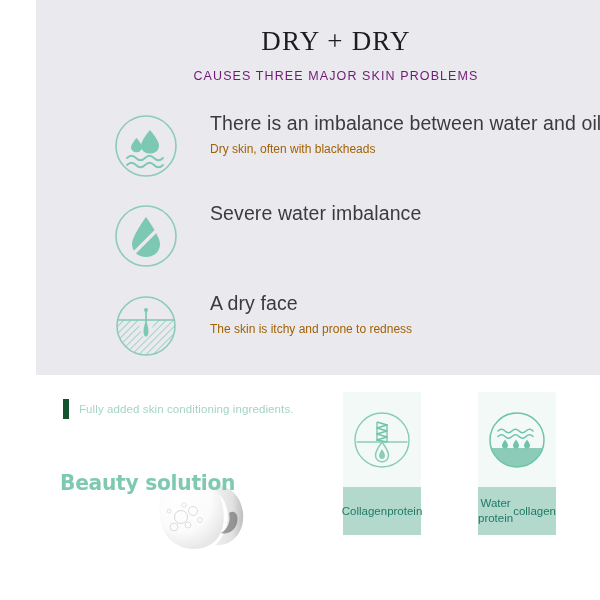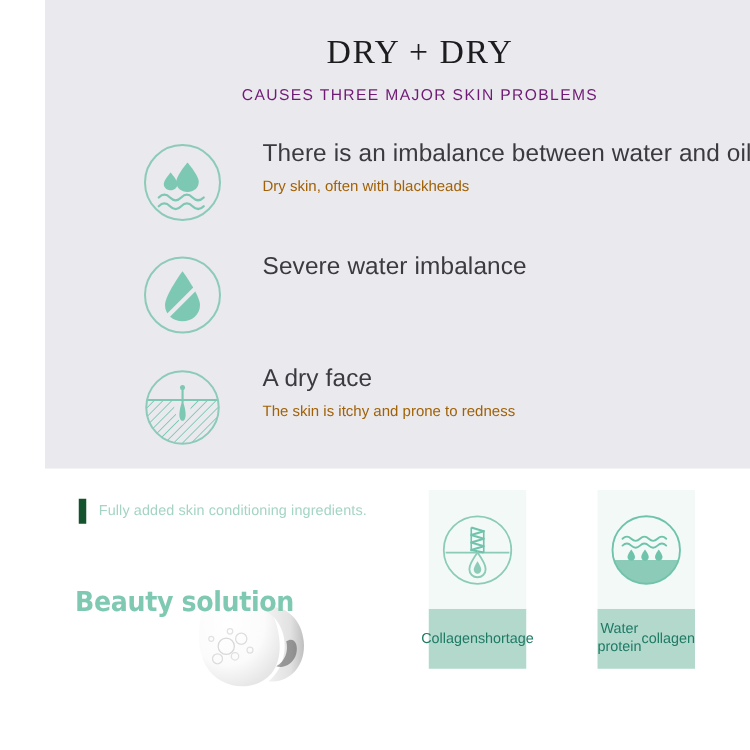--- a/index.html
+++ b/index.html
@@ -300,21 +300,21 @@
             <path d="M24 11 L34 14 L24 17 L34 20 L24 23 L34 26 L24 29 L34 31" fill="none" stroke="#6fc3ab" stroke-width="1.7" stroke-linejoin="round"></path>
             <line x1="24" y1="11" x2="24" y2="30" stroke="#6fc3ab" stroke-width="1.3"></line>
             <line x1="34" y1="13" x2="34" y2="31" stroke="#6fc3ab" stroke-width="1.3"></line>
             <path d="M29 31 C29 31 22.5 40 22.5 44.3 C22.5 48.1 25.4 50.8 29 50.8 C32.6 50.8 35.5 48.1 35.5 44.3 C35.5 40 29 31 29 31 Z" fill="none" stroke="#8ccbb7" stroke-width="1.5"></path>
             <path d="M29 38 C29 38 26 42.5 26 44.8 C26 46.6 27.3 48 29 48 C30.7 48 32 46.6 32 44.8 C32 42.5 29 38 29 38 Z" fill="#8ccbb7"></path>
           </svg>
         </div>
       </div>
       <div class="card-label">
         <span>Collagen</span>
-        <span>shortage</span>
+        <span>protein</span>
       </div>
     </div>
 
     <div class="card card-2">
       <div class="card-top">
         <div class="card-icon">
           <svg viewBox="0 0 58 58" width="58" height="58">
             <defs>
               <clipPath id="circClip">
                 <circle cx="29" cy="29" r="27"></circle>

